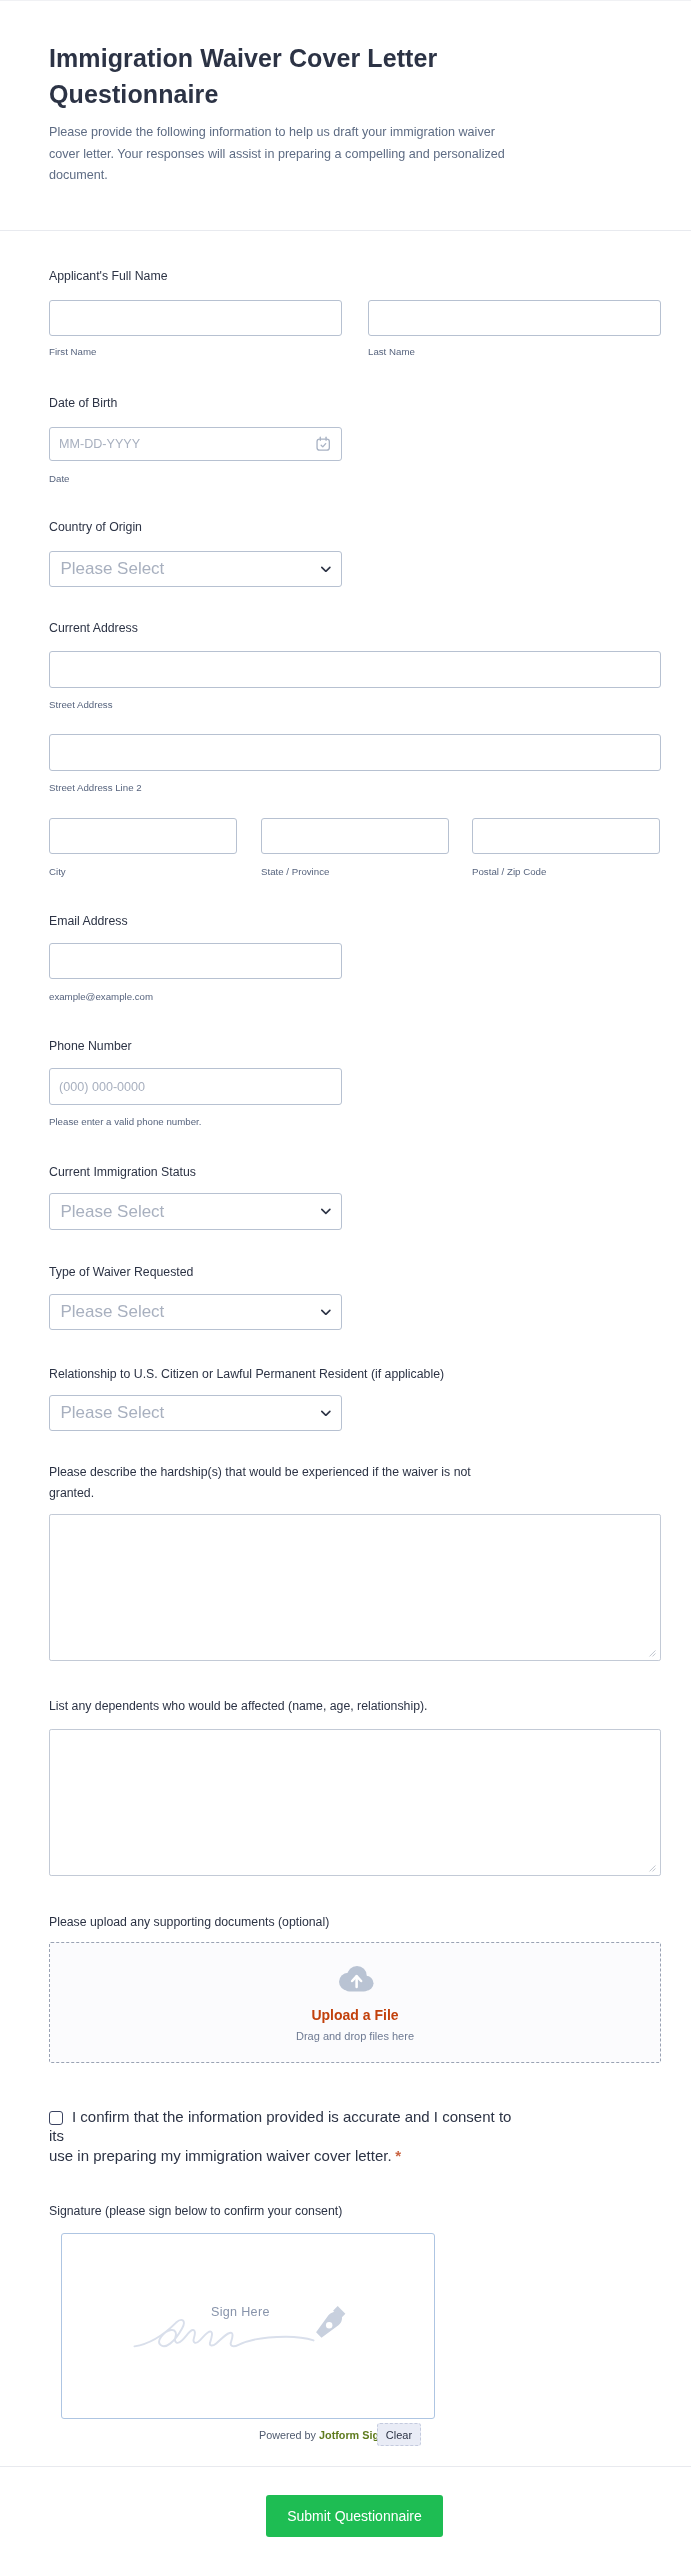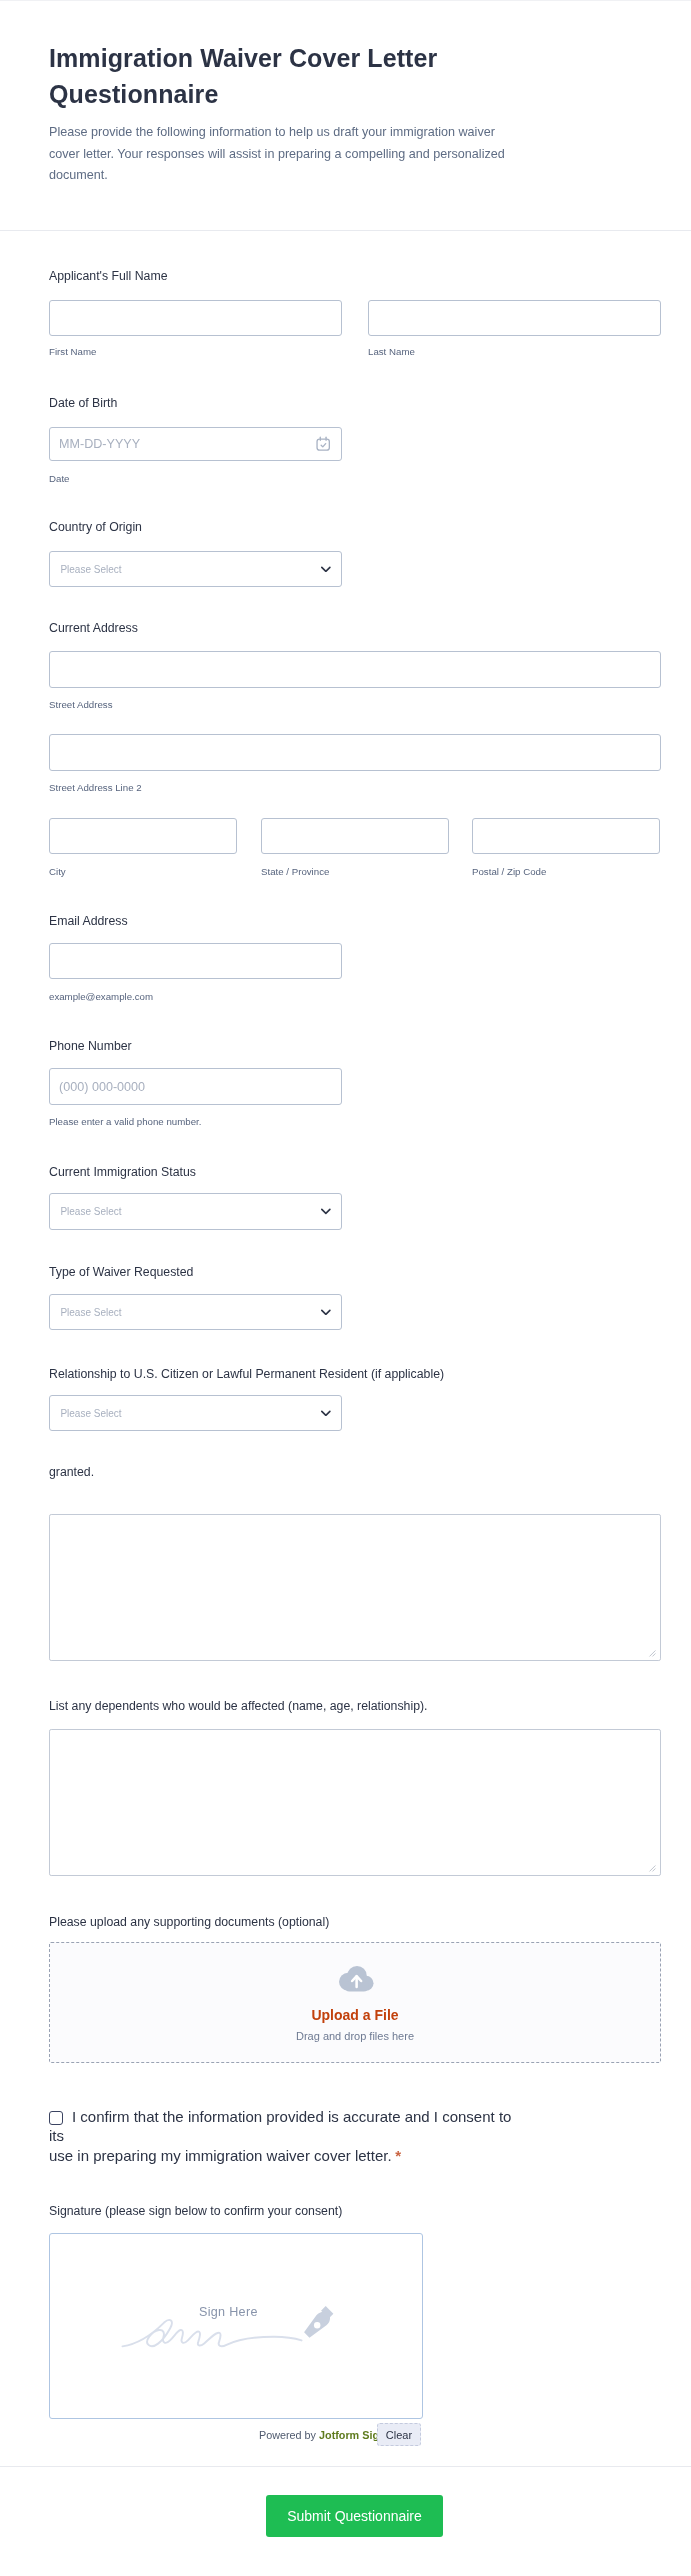--- a/index.html
+++ b/index.html
@@ -24,21 +24,21 @@
     position:absolute;box-sizing:border-box;border:0.7px solid #b7c1d1;border-radius:3px;
     background:#fff;font-family:"Liberation Sans",sans-serif;font-size:12.6px;color:#2c3345;
     padding:0 9px;outline:none;
   }
   .tinput::placeholder{color:#a8b0bf;opacity:1;}
   .selectbox{
     position:absolute;box-sizing:border-box;border:0.7px solid #b7c1d1;border-radius:3px;
     background:#fff;display:flex;align-items:center;justify-content:space-between;
     padding:0 10.4px 0 10.4px;cursor:pointer;
   }
-  .selectbox .ph{font-size:10px;color:#a8b0bf;}
+  .selectbox .ph{font-size:17px;color:#a8b0bf;}
   .tarea{
     position:absolute;box-sizing:border-box;border:0.7px solid #c3cad6;border-radius:2.2px;
     background:#fff;resize:none;outline:none;font-family:"Liberation Sans",sans-serif;
     font-size:12px;color:#2c3345;padding:7.4px 9px;
   }
   .resize-glyph{position:absolute;width:8.2px;height:8.2px;}
   .dropzone{
     position:absolute;box-sizing:border-box;border:0.7px dashed #99a2b3;border-radius:2.2px;
     background:#fbfbfd;display:flex;flex-direction:column;align-items:center;
     justify-content:center;cursor:pointer;
@@ -149,20 +149,21 @@
 
   <div class="qlabel" style="left:49px;top:1364px;width:610px;">Relationship to U.S. Citizen or Lawful Permanent Resident (if applicable)</div>
   <div class="selectbox" style="left:49px;top:1394px;width:293px;height:36px;">
     <span class="ph">Please Select</span>
     <svg width="9.7" height="6.7" viewBox="0 0 12 8">
       <polyline points="1,1.5 6,6.5 11,1.5" fill="none" stroke="#2c3345" stroke-width="2" stroke-linecap="round" stroke-linejoin="round"></polyline>
     </svg>
   </div>
 
   <div class="qlabel" style="left:49px;top:1461px;width:551px;line-height:21px;">
+    <div>Please describe the hardship(s) that would be experienced if the waiver is not</div>
     <div>granted.</div>
   </div>
   <textarea class="tarea" style="left: 49px; top: 1513px; width: 612px; height: 147px;"></textarea>
   <svg class="resize-glyph" style="left:648px;top:1648px;" viewBox="0 0 11 11">
     <line x1="2" y1="10" x2="10" y2="2" stroke="#b9bfc9" stroke-width="1.2"></line>
     <line x1="6" y1="10" x2="10" y2="6" stroke="#b9bfc9" stroke-width="1.2"></line>
   </svg>
 
   <div class="qlabel" style="left:49px;top:1696px;width:595px;">List any dependents who would be affected (name, age, relationship).</div>
   <textarea class="tarea" style="left: 49px; top: 1728px; width: 612px; height: 147px;"></textarea>
@@ -185,21 +186,21 @@
     <div class="dz-hint">Drag and drop files here</div>
   </div>
 
   <input type="checkbox" class="chk" style="left: 49px; top: 2110px;">
   <div class="chk-text" style="left:49px;top:2106px;width:476px;">
     <div>I confirm that the information provided is accurate and I consent to its</div>
     <div style="text-indent:0;"><span>use in preparing my immigration waiver cover letter.</span><span class="req">*</span></div>
   </div>
 
   <div class="qlabel" style="left:49px;top:2201px;width:595px;">Signature (please sign below to confirm your consent)</div>
-  <div class="sigbox" style="left:49px;top:2232px;width:374px;height:186px;">
+  <div class="sigbox" style="left:61px;top:2232px;width:374px;height:186px;">
     <div class="sign-here" style="left:149px;top:71px;">Sign Here</div>
     <svg class="abs" style="left:71px;top:78px;" width="182" height="39" viewBox="0 0 245 52">
       <path d="M2,46 C28,42 46,26 58,14 C66,7 72,11 66,22 C56,40 44,50 37,44 C31,39 41,26 51,24 C57,23 59,28 57,34 C55,41 60,44 66,38 C72,32 76,25 80,24 C84,23 84,29 82,35 C80,41 84,44 90,38 C96,32 100,26 104,26 C108,26 106,34 104,40 C102,45 106,47 112,42 C118,37 124,30 130,28 C136,26 134,34 132,40 C130,45 134,48 142,44 C156,37 180,33 206,33 C222,33 234,35 243,38" fill="none" stroke="#d9dfeb" stroke-width="2.6" stroke-linecap="round"></path>
     </svg>
     <svg class="abs" style="left:251px;top:65px;" width="37" height="45" viewBox="0 0 48 56">
       <path d="M4,42 L20,20 C24,15 31,14 34,17 L36,19 C39,22 38,29 33,33 L11,49 Z" fill="#c8d0de"></path>
       <circle cx="21" cy="33" r="4.2" fill="#ffffff"></circle>
       <path d="M32,8 L42,18 L36,24 L26,14 Z" fill="#c8d0de"></path>
     </svg>
   </div>

